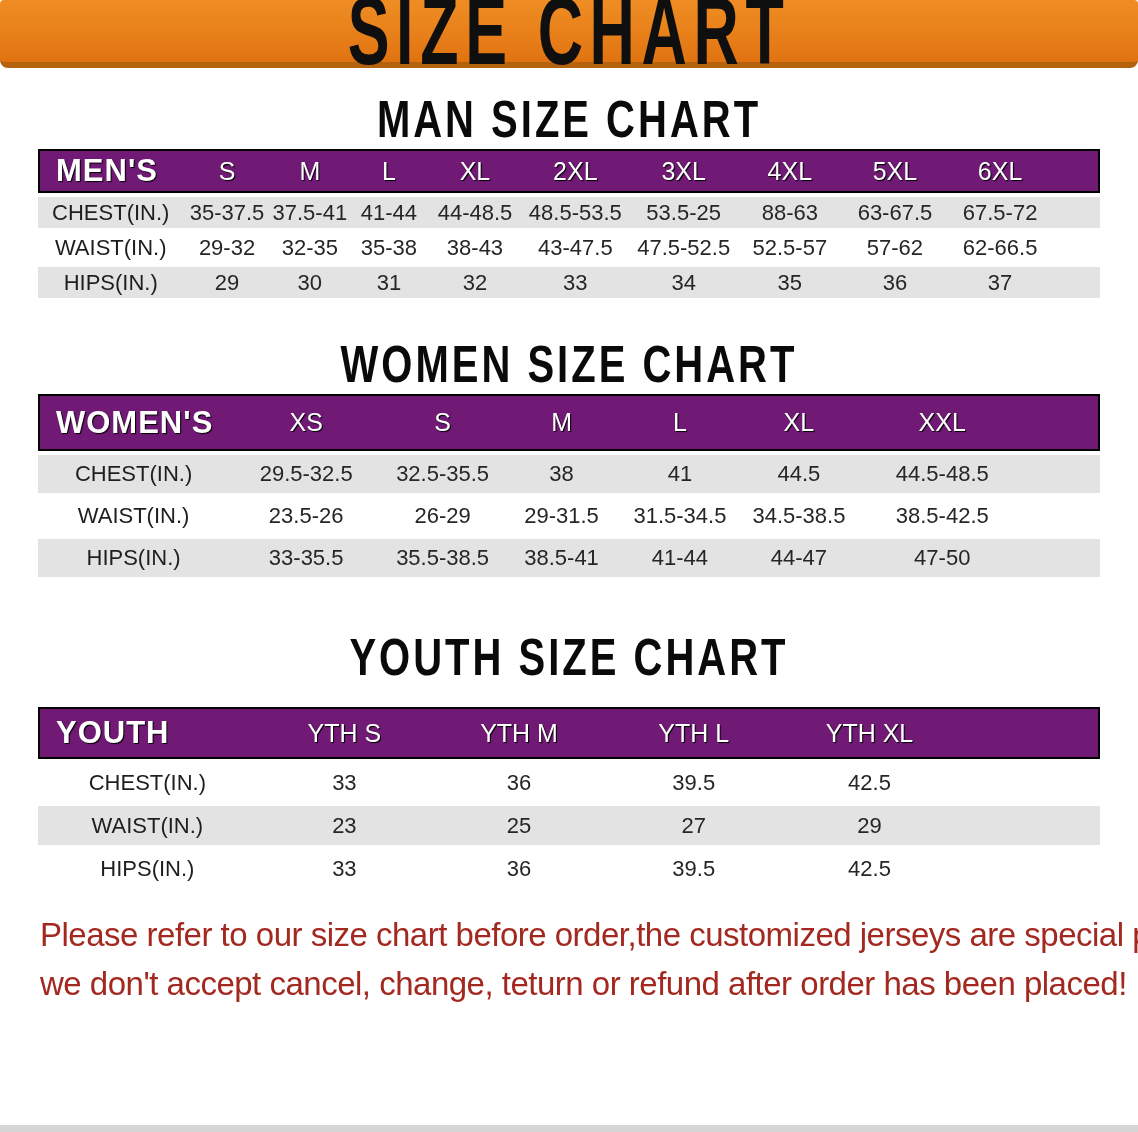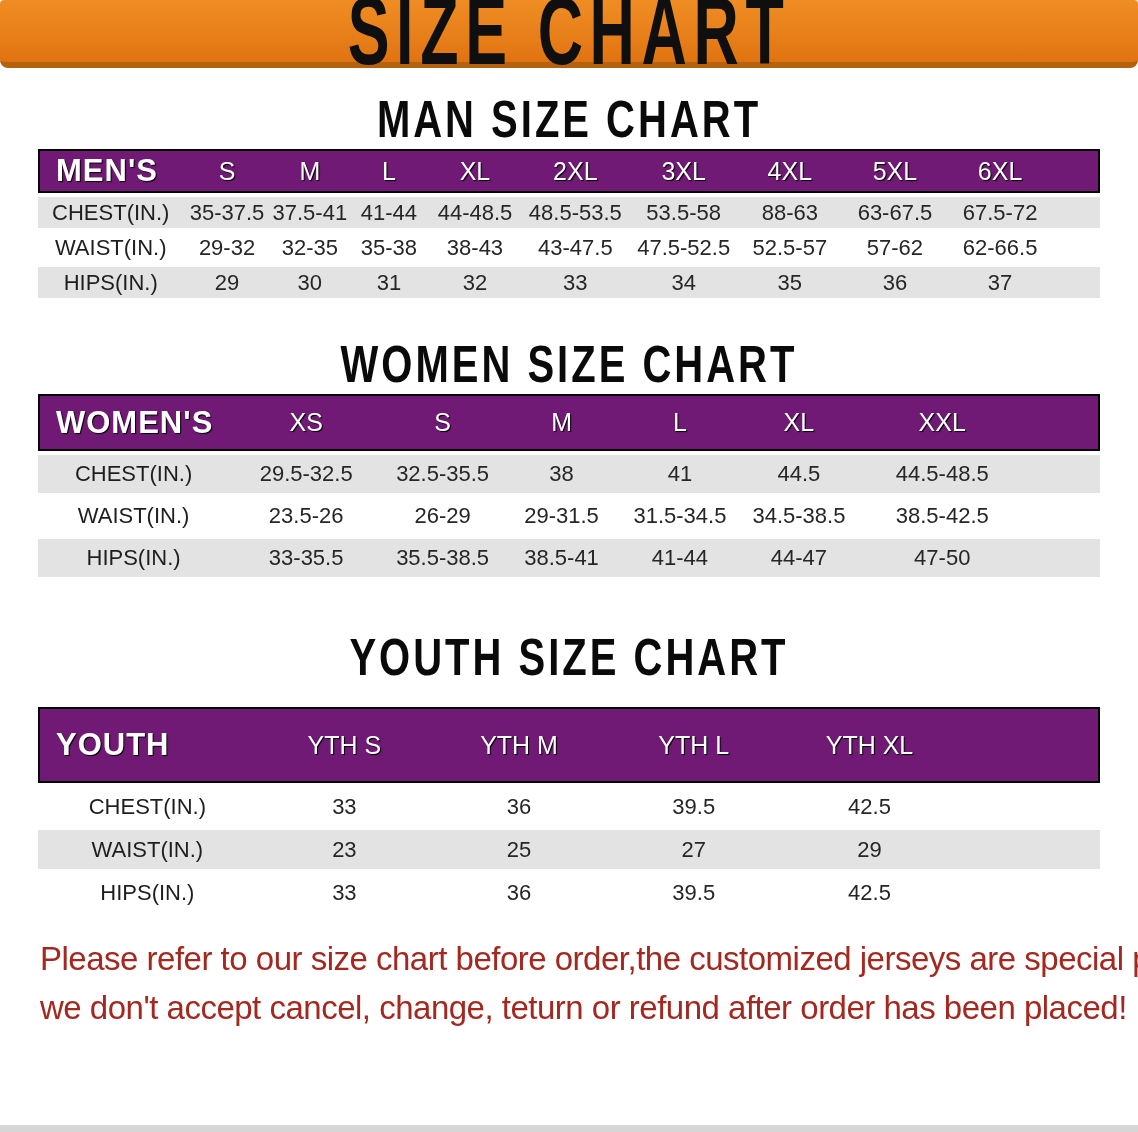--- a/index.html
+++ b/index.html
@@ -73,21 +73,21 @@
     font-weight: 700;
     font-size: 31px;
     letter-spacing: 1px;
     text-align: left;
     padding-left: 16px;
     border-left: 2px solid #000;
   }
   tr.band th:last-child { border-right: 2px solid #000; }
   .men   tr.band th { height: 44px; }
   .women tr.band th { height: 57px; }
-  .youth tr.band th { height: 76px; }
+  .youth tr.band th { height: 52px; }
 
   .size-table tbody th, .size-table tbody td {
     font-size: 22px;
     font-weight: 400;
     color: #262626;
   }
   .size-table tbody th.rowlabel { color: #1e1e1e; }
   .men   tbody tr { height: 31px; }
   .women tbody tr { height: 38px; }
   .youth tbody tr { height: 39px; }
@@ -153,21 +153,21 @@
       </tr>
     </thead>
     <tbody>
       <tr class="gray">
         <th class="rowlabel">CHEST(IN.)</th>
         <td>35-37.5</td>
         <td>37.5-41</td>
         <td>41-44</td>
         <td>44-48.5</td>
         <td>48.5-53.5</td>
-        <td>53.5-58</td>
+        <td>53.5-25</td>
         <td>88-63</td>
         <td>63-67.5</td>
         <td>67.5-72</td>
         <td></td>
       </tr>
       <tr class="white">
         <th class="rowlabel">WAIST(IN.)</th>
         <td>29-32</td>
         <td>32-35</td>
         <td>35-38</td>

